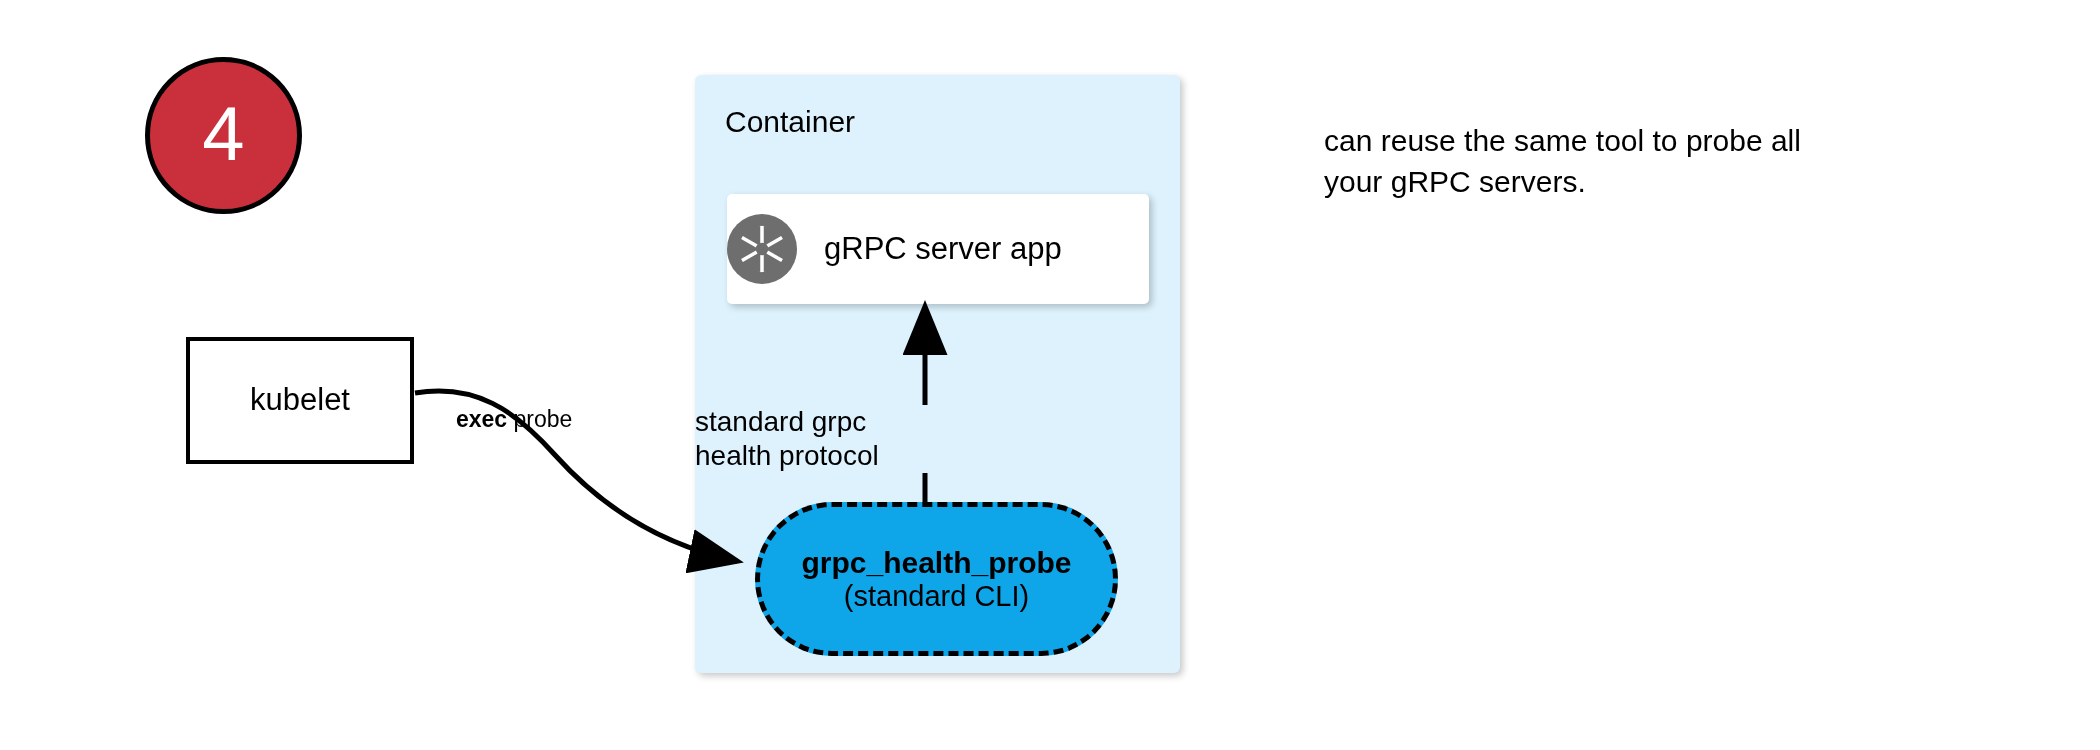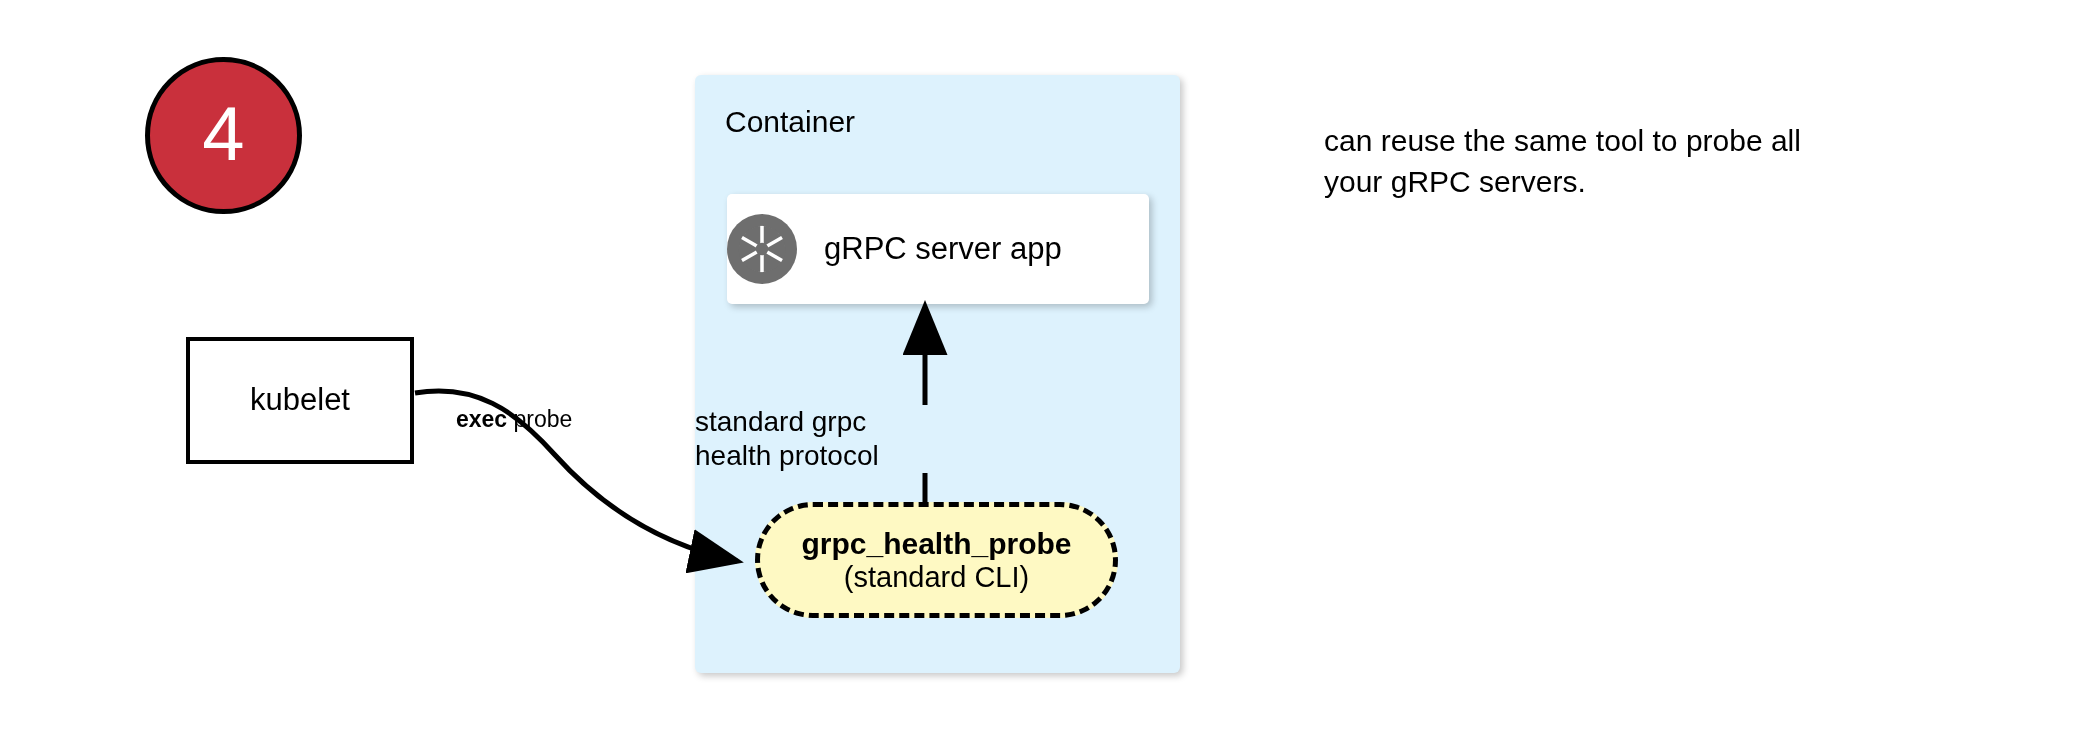--- a/index.html
+++ b/index.html
@@ -152,22 +152,22 @@
     display: block;
     background: #ddf2fd;
   }
 
   
   .probe-box {
     position: absolute;
     left: 60px;
     top: 427px;
     width: 363px;
-    height: 116px;
-    background: #fef9c3;
+    height: 154px;
+    background: #0ea5e9;
     border: 5px dashed #000000;
     border-radius: 80px;
     box-sizing: border-box;
     display: flex;
     flex-direction: column;
     align-items: center;
     justify-content: center;
     z-index: 5;
   }
   .probe-title {

